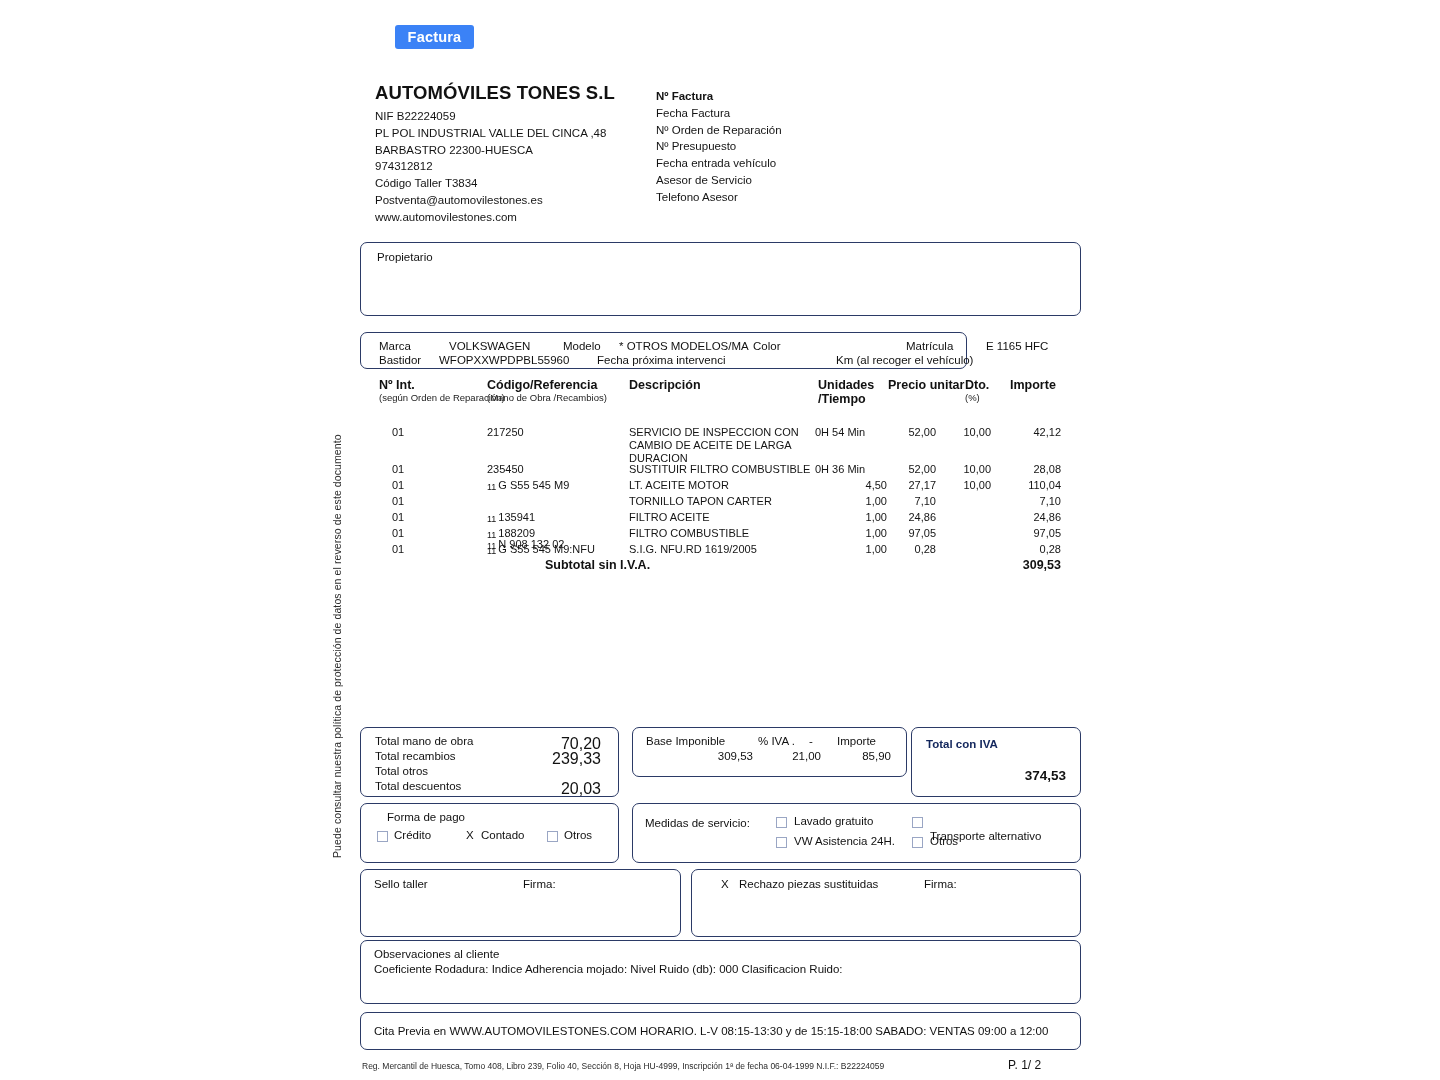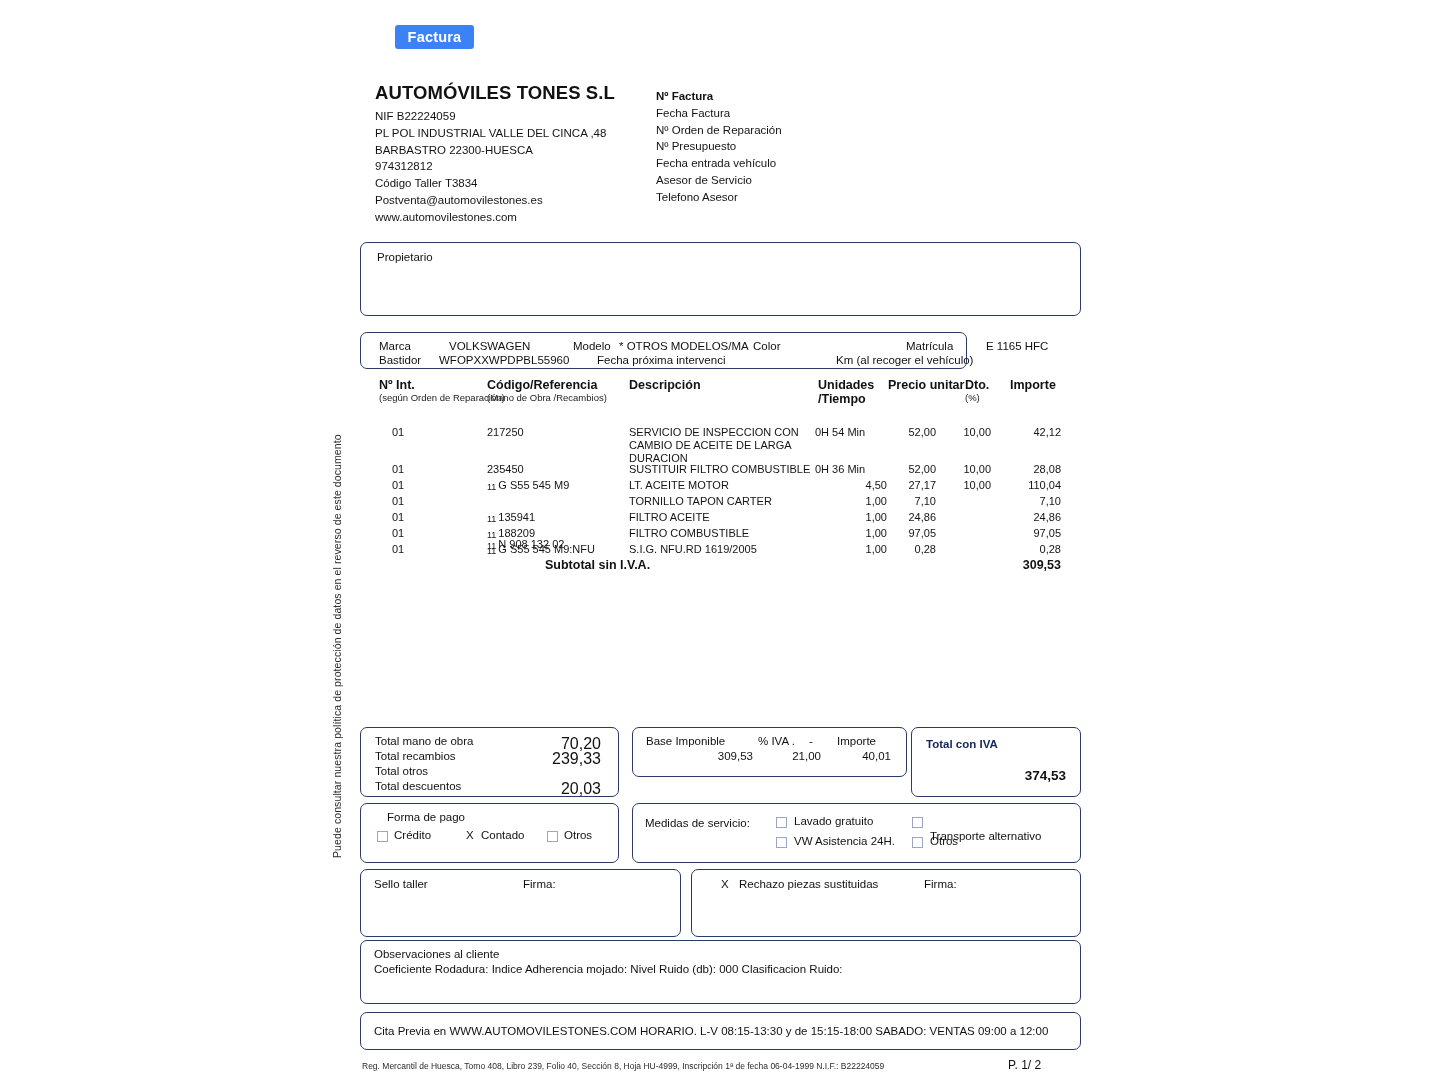--- a/index.html
+++ b/index.html
@@ -146,21 +146,21 @@
     <div class="row">Telefono Asesor</div>
   </div>
 
   <div class="box" id="owner-box">
     <div class="box-label">Propietario</div>
   </div>
 
   <div class="box" id="vehicle-box">
     <div class="vrow" style="left:18px;top:7px;">Marca</div>
     <div class="vrow" style="left:88px;top:7px;">VOLKSWAGEN</div>
-    <div class="vrow" style="left:212px;top:7px;">Modelo</div>
+    <div class="vrow" style="left:202px;top:7px;">Modelo</div>
     <div class="vrow" style="left:258px;top:7px;">* OTROS MODELOS/MA</div>
     <div class="vrow" style="left:392px;top:7px;">Color</div>
     <div class="vrow" style="left:545px;top:7px;">Matrícula</div>
     <div class="vrow" style="left:625px;top:7px;">E 1165 HFC</div>
 
     <div class="vrow" style="left:18px;top:21px;">Bastidor</div>
     <div class="vrow" style="left:78px;top:21px;">WFOPXXWPDPBL55960</div>
     <div class="vrow" style="left:236px;top:21px;">Fecha próxima  intervenci</div>
     <div class="vrow" style="left:475px;top:21px;">Km (al recoger el vehículo)</div>
   </div>
@@ -268,21 +268,21 @@
     <div class="tv" style="left:170px;top:52px;">20,03</div>
   </div>
 
   <div class="box" id="iva-box">
     <div class="ih" style="left:13px;top:7px;">Base Imponible</div>
     <div class="ih" style="left:125px;top:7px;">% IVA .</div>
     <div class="ih" style="left:176px;top:7px;">-</div>
     <div class="ih" style="left:204px;top:7px;">Importe</div>
     <div class="iv" style="left:58px;top:22px;">309,53</div>
     <div class="iv" style="left:126px;top:22px;">21,00</div>
-    <div class="iv" style="left:196px;top:22px;">40,01</div>
+    <div class="iv" style="left:196px;top:22px;">85,90</div>
   </div>
 
   <div class="box" id="total-box">
     <div class="tt">Total con IVA</div>
     <div class="tnum">374,53</div>
   </div>
 
   <div class="box" id="pay-box">
     <div class="plabel">Forma de pago</div>
     <div class="chk" style="left:16px;top:27px;"></div>

